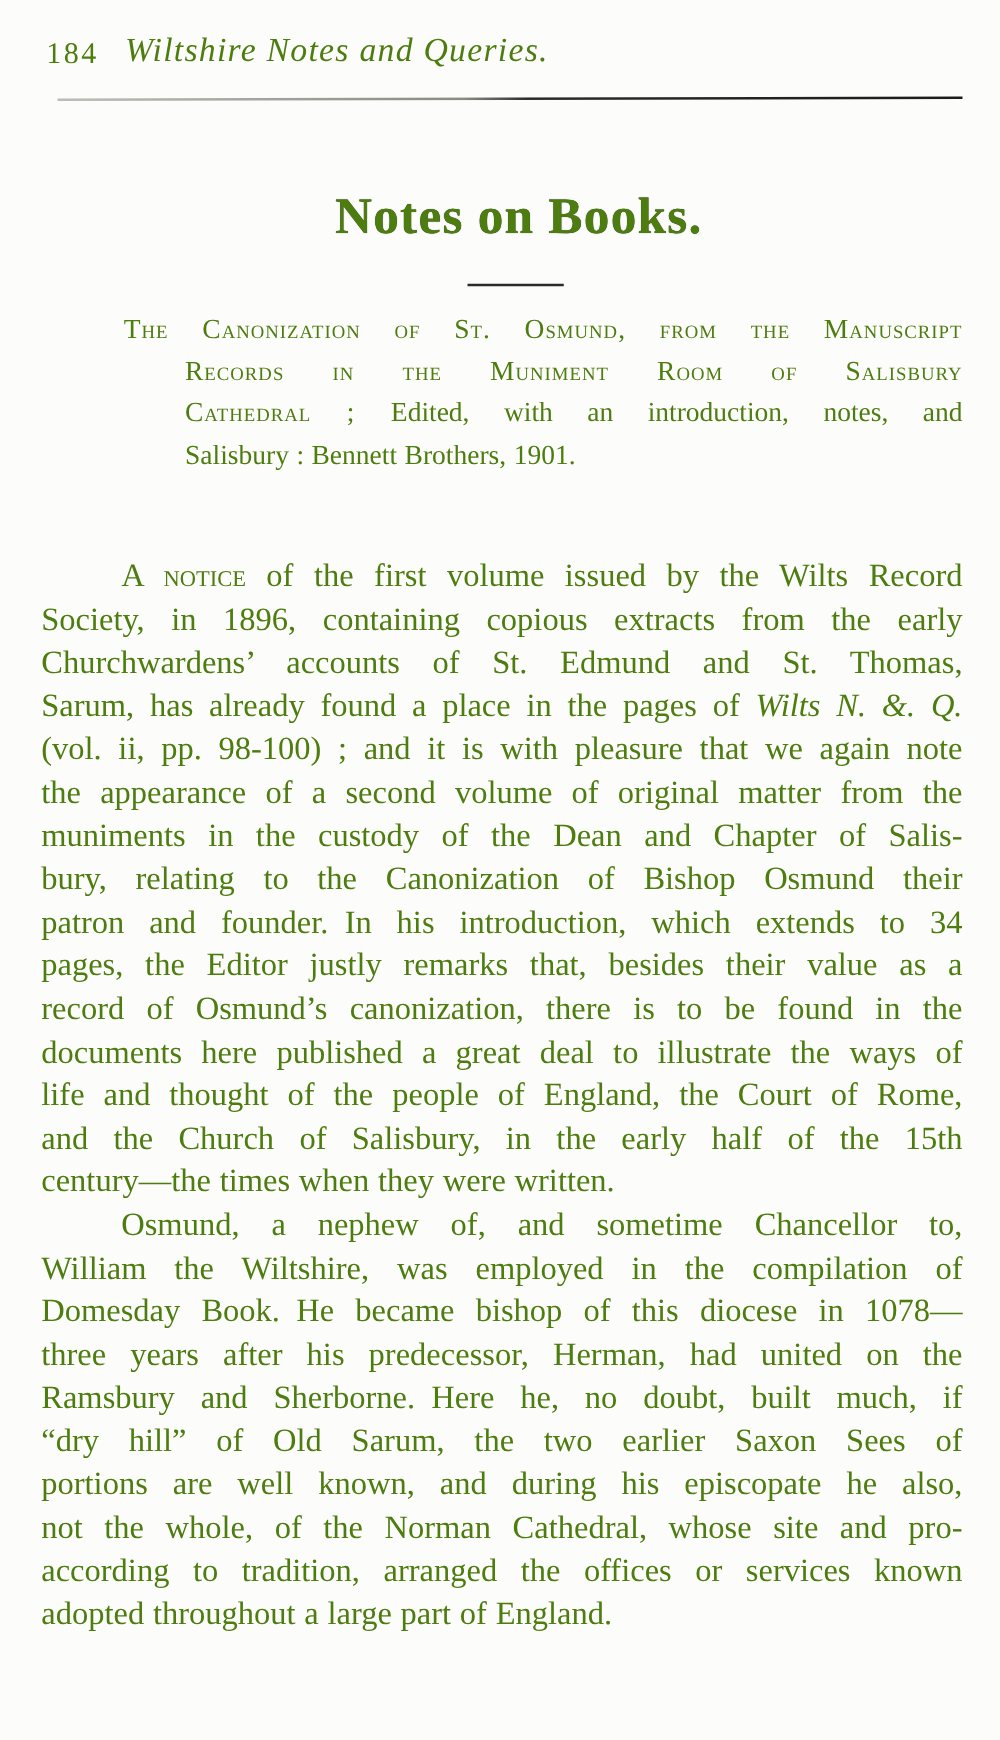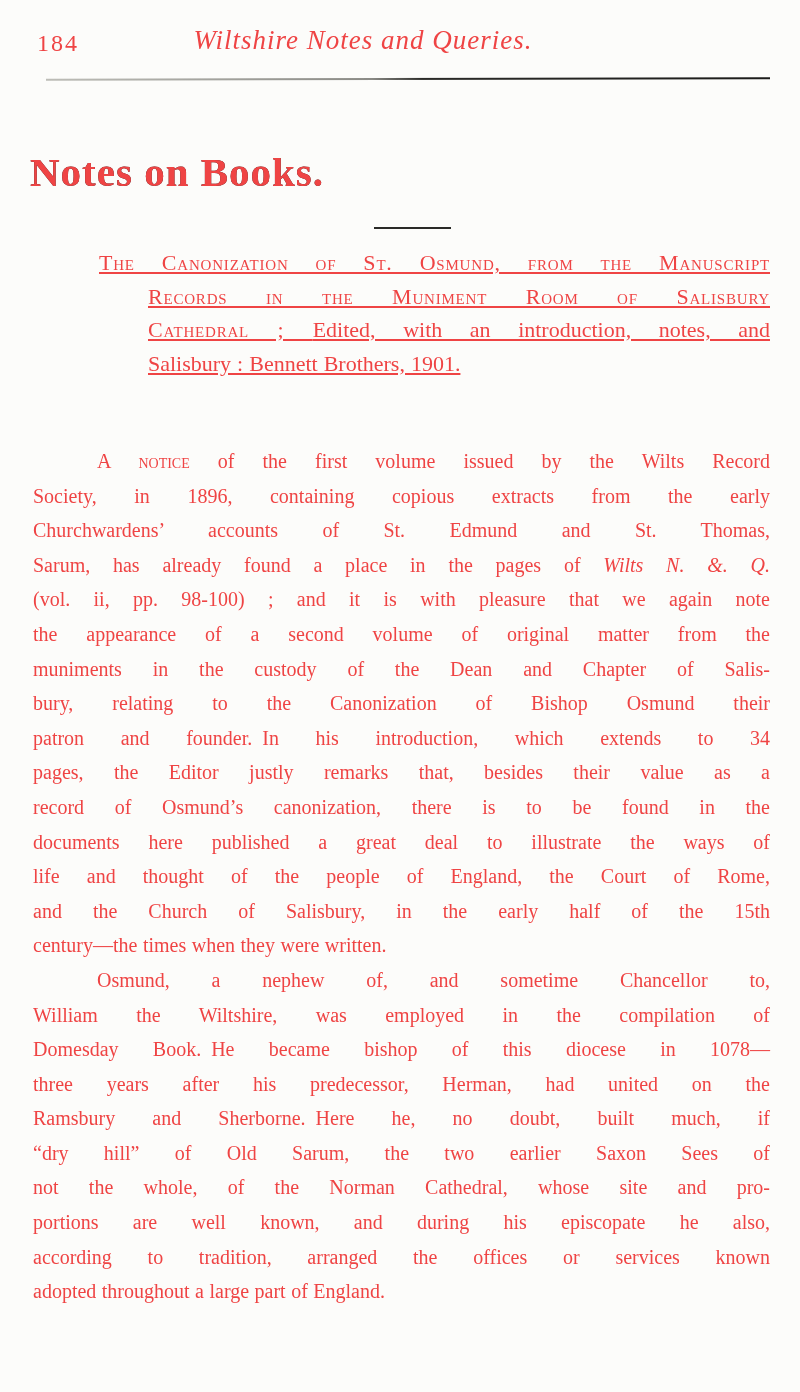--- a/index.html
+++ b/index.html
@@ -1,49 +1,49 @@
 <!DOCTYPE html>
 <html><head>
 <meta charset="utf-8">
 <style>
   html,body{margin:0;padding:0;background:#fcfcfa;}
   .page{
     position:relative;width:800px;height:1392px;margin:0 auto;
-    background:#fcfcfa;color:#ef4444;overflow:hidden;
+    background:#fcfcfa;color:#4d7c0f;overflow:hidden;
     font-family:"Liberation Serif","DejaVu Serif",serif;
   }
   .pagenum{
     position:absolute;left:37px;top:30px;
     font-size:24px;letter-spacing:2px;
   }
   .running{
     position:absolute;top:25px;left:100px;width:526px;
-    text-align:center;font-style:italic;font-size:27px;letter-spacing:1px;
+    text-align:left;font-style:italic;font-size:27px;letter-spacing:1px;
   }
   .header-rule{
     position:absolute;left:46px;top:78px;width:724px;height:2px;
     background:linear-gradient(to right,#bdbdb7,#8a8a85 45%,#2b2b28 52%,#1c1c1a);
     transform:rotate(-0.12deg);
   }
   .title{
     position:absolute;top:148px;left:30px;width:770px;margin:0;
-    font-size:41px;font-weight:700;letter-spacing:1px;
+    text-align:center;font-size:41px;font-weight:700;letter-spacing:1px;
     text-shadow:0 0 0.6px #1c1c1c;
   }
   .title-rule{
     position:absolute;left:374px;top:227px;width:77px;height:2px;background:#2a2a27;
   }
   .citation{
     position:absolute;left:33px;top:246px;width:737px;
-    font-size:22px;line-height:33.5px;text-decoration:underline;
+    font-size:22px;line-height:33.5px;
   }
   .citation .sc{letter-spacing:0.8px;}
   .text{
     position:absolute;left:33px;top:444px;width:737px;
-    font-size:20px;line-height:34.6px;
+    font-size:26px;line-height:34.6px;
   }
   .tl{text-align:justify;text-align-last:justify;word-spacing:0.5px;white-space:normal;}
   .tl-last{text-align:right;text-align-last:left;}
   .sc{font-variant:small-caps;}
   .i{font-style:italic;}
 </style>
 </head>
 <body>
 
 <div class="page">
@@ -79,19 +79,19 @@
         <div class="tl"><span>and the Church of Salisbury, in the early half of the 15th</span></div>
         <div class="tl tl-last"><span>century—the times when they were written.</span></div>
       </div>
     <div>
         <div class="tl" style="padding-left: 64px;"><span>Osmund, a nephew of, and sometime Chancellor to,</span></div>
         <div class="tl"><span>William the Wiltshire, was employed in the compilation of</span></div>
         <div class="tl"><span>Domesday Book. He became bishop of this diocese in 1078—</span></div>
         <div class="tl"><span>three years after his predecessor, Herman, had united on the</span></div>
         <div class="tl"><span>Ramsbury and Sherborne. Here he, no doubt, built much, if</span></div>
         <div class="tl"><span>“dry hill” of Old Sarum, the two earlier Saxon Sees of</span></div>
+        <div class="tl"><span>portions are well known, and during his episcopate he also,</span></div>
         <div class="tl"><span>not the whole, of the Norman Cathedral, whose site and pro-</span></div>
-        <div class="tl"><span>portions are well known, and during his episcopate he also,</span></div>
         <div class="tl"><span>according to tradition, arranged the offices or services known</span></div>
         <div class="tl tl-last"><span>adopted throughout a large part of England.</span></div>
       </div>
   </div>
 </div>
 
 </body></html>

